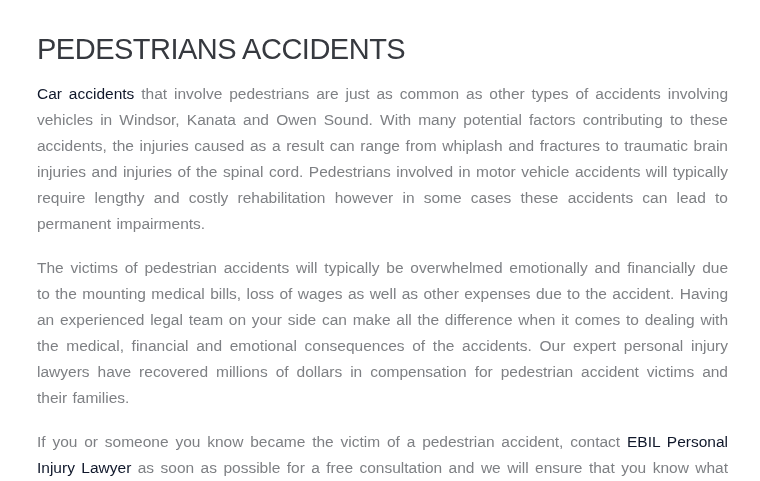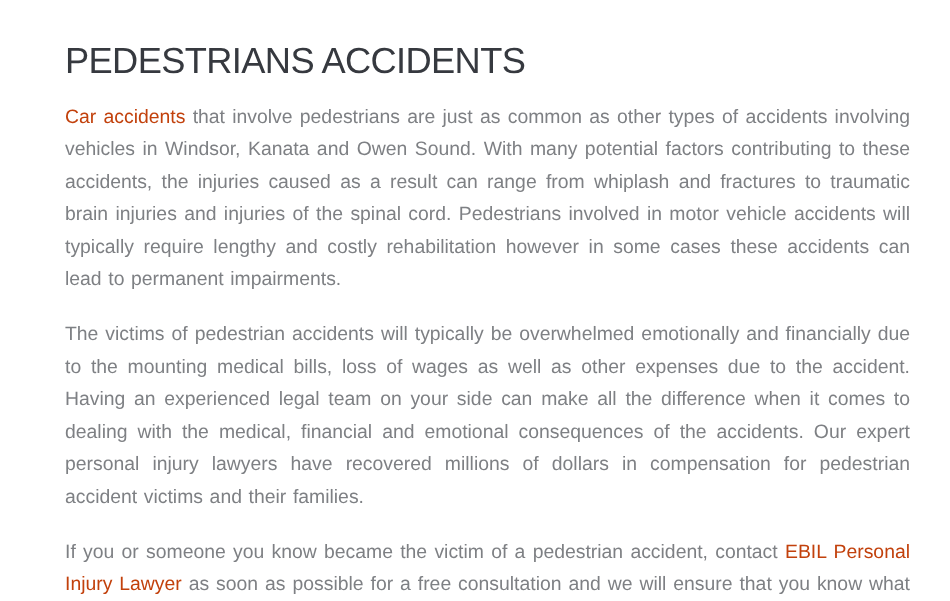--- a/index.html
+++ b/index.html
@@ -10,21 +10,21 @@
   body {
     width: 760px;
     height: 481px;
     overflow: hidden;
     font-family: "Liberation Sans", "DejaVu Sans", sans-serif;
   }
   .article {
     box-sizing: border-box;
     width: 760px;
     height: 481px;
-    padding: 34px 32px 0 52px;
+    padding: 34px 32px 0 37px;
     background: #ffffff;
   }
   .page-heading {
     margin: 0 0 15px 0;
     font-size: 29px;
     font-weight: 400;
     letter-spacing: -0.5px;
     color: #36393f;
     line-height: 1.1;
   }
@@ -33,21 +33,21 @@
     font-size: 15.5px;
     line-height: 26px;
     color: #7e8084;
     text-align: justify;
     word-spacing: 1px;
   }
   .para:last-child {
     margin-bottom: 0;
   }
   .inline-link {
-    color: #c2410c;
+    color: #0f172a;
     text-decoration: none;
     cursor: pointer;
   }
 </style>
 </head>
 <body>
 
 <div class="article">
   <h1 class="page-heading">PEDESTRIANS ACCIDENTS</h1>
   <div>

